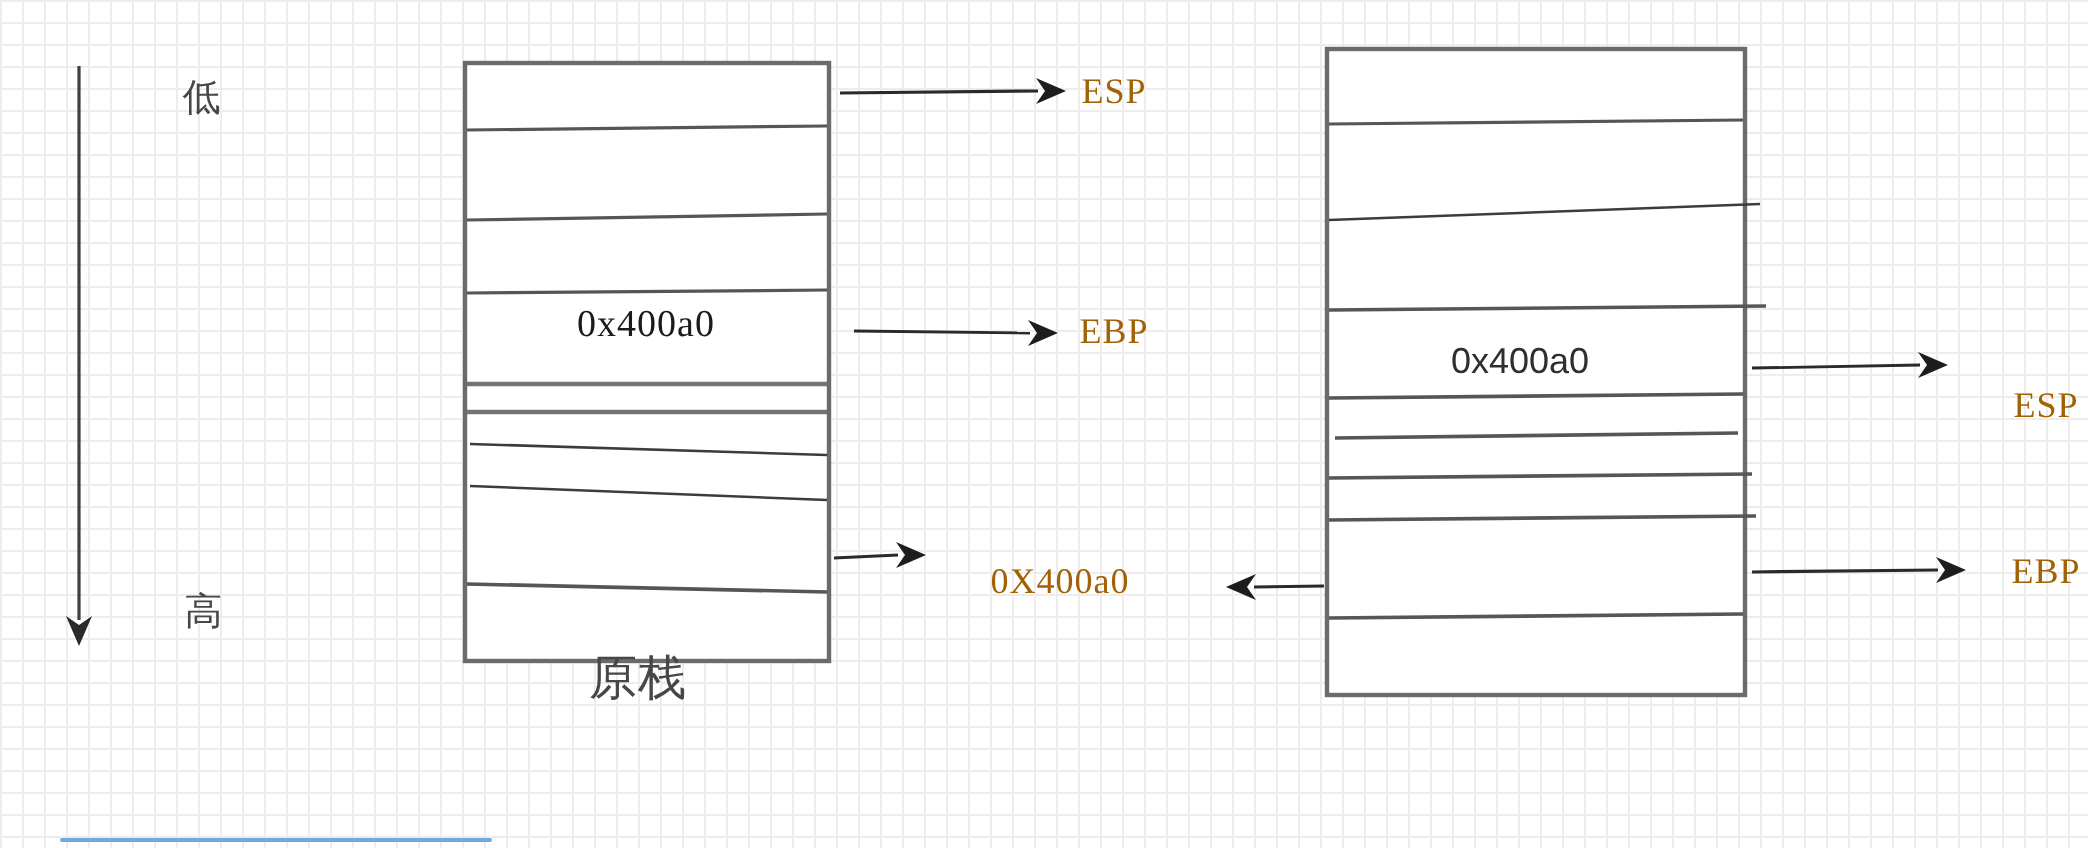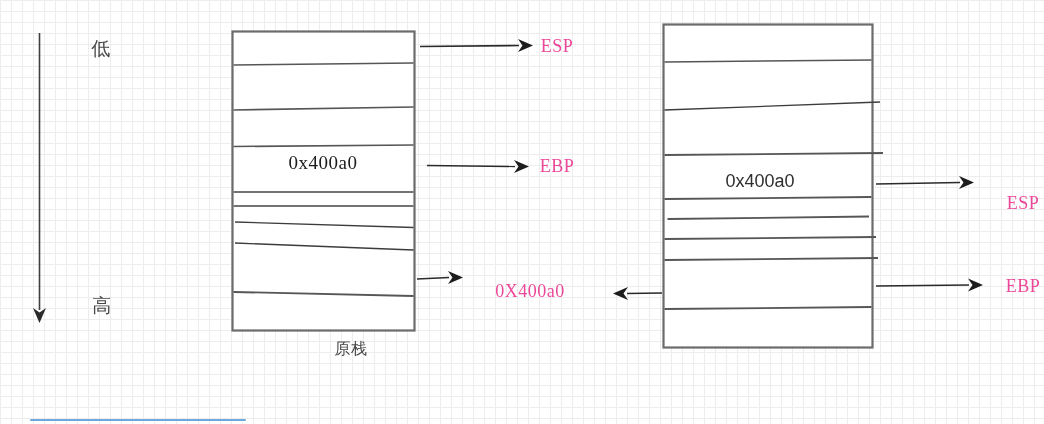--- a/index.html
+++ b/index.html
@@ -13,21 +13,21 @@
     font-family:"Liberation Serif", serif;
   }
   .stage{position:relative;width:1044px;height:424px;}
   svg.layer{position:absolute;left:0;top:0;}
   .lbl{
     position:absolute;transform:translate(-50%,-50%);
     white-space:nowrap;color:#2d2d2d;letter-spacing:0.5px;
     font-family:"Liberation Serif", serif;
   }
   .lbl.cjk{color:#474747;font-size:19px;}
-  .lbl.reg{font-size:18px;color:#ec4899;}
+  .lbl.reg{font-size:18px;color:#a16207;}
   .lbl.cell{font-size:19px;color:#1b1b1b;}
   .lbl.sans{font-family:"Liberation Sans", sans-serif;font-size:18px;color:#2f2f2f;letter-spacing:0;}
   .blue-line{
     position:absolute;left:30px;top:419px;width:216px;height:2px;
     background:#6fa8dc;border-radius:1px;
   }
 </style>
 </head>
 <body>
 
@@ -91,20 +91,20 @@
     </g>
   </svg>
 
   <div class="lbl cjk" style="left:101px;top:49px;">低</div>
   <div class="lbl cjk" style="left:102px;top:306px;">高</div>
 
   <div class="lbl cell" style="left:323px;top:163px;">0x400a0</div>
   <div class="lbl reg" style="left:557px;top:46px;">ESP</div>
   <div class="lbl reg" style="left:557px;top:166px;">EBP</div>
   <div class="lbl reg" style="left:530px;top:291px;">0X400a0</div>
-  <div class="lbl cjk" style="left:319px;top:349px;font-size:16px;margin-left:32px;">原栈</div>
+  <div class="lbl cjk" style="left:319px;top:339px;font-size:24px;">原栈</div>
 
   <div class="lbl sans" style="left:760px;top:181px;">0x400a0</div>
   <div class="lbl reg" style="left:1023px;top:203px;">ESP</div>
   <div class="lbl reg" style="left:1023px;top:286px;">EBP</div>
 
   <div class="blue-line"></div>
 </div>
 
 </body></html>

